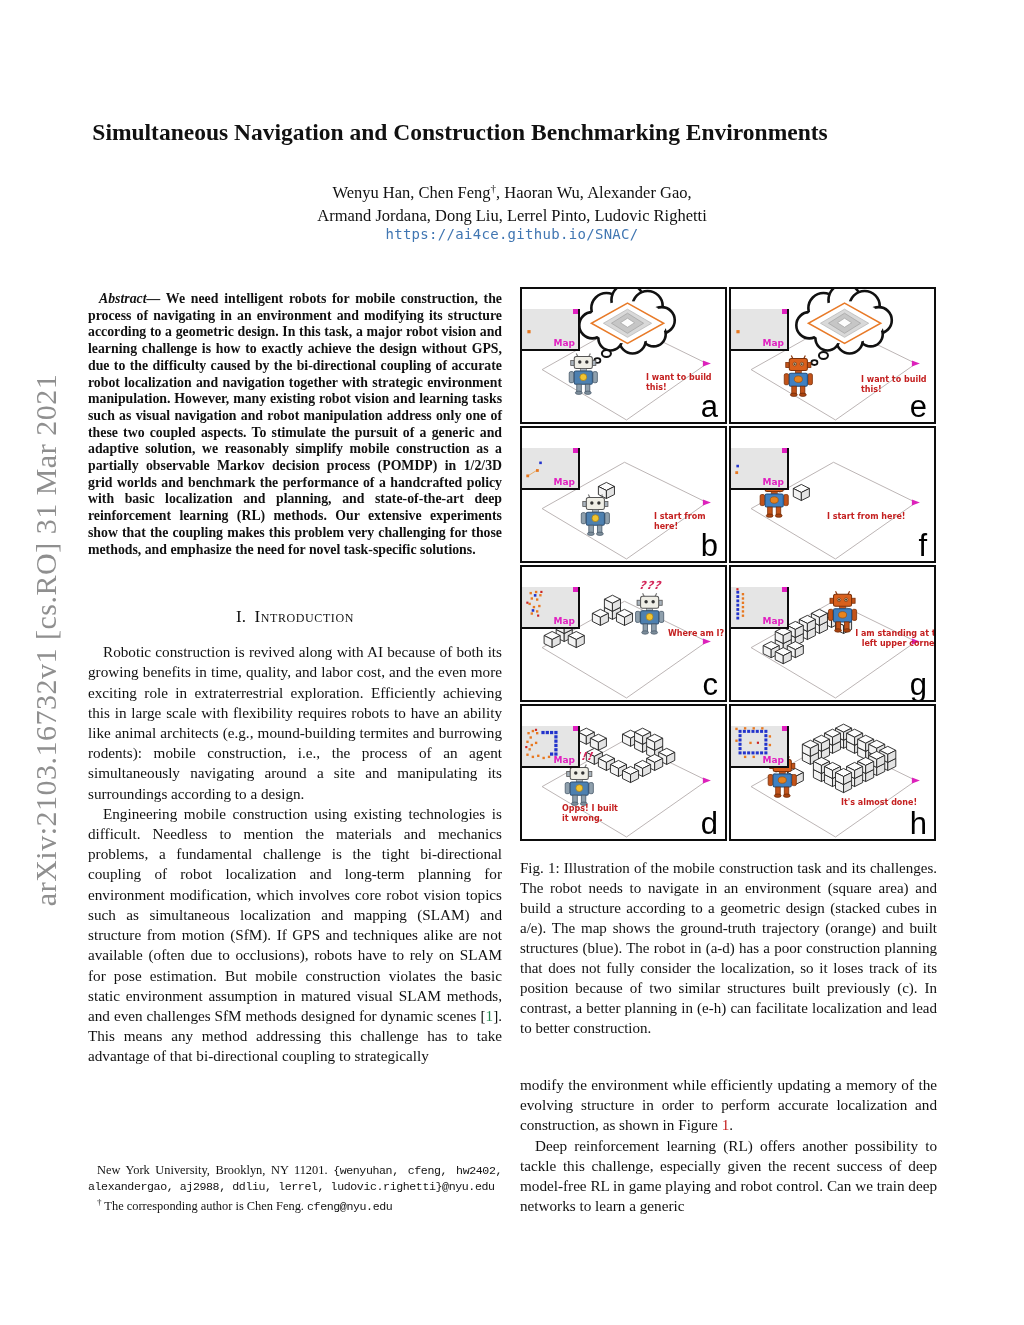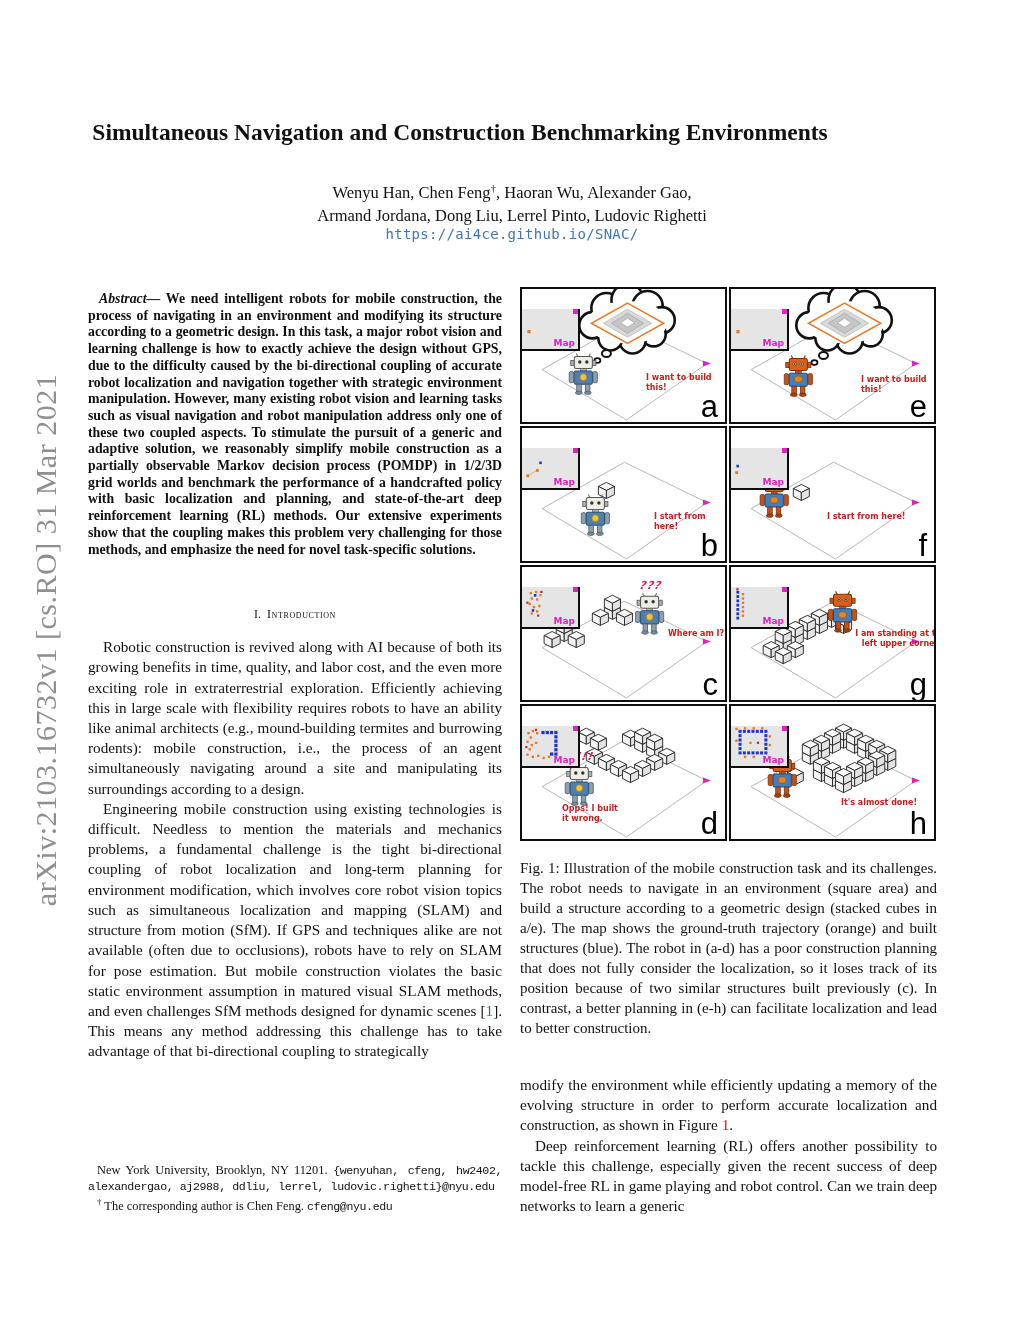--- a/index.html
+++ b/index.html
@@ -30,21 +30,21 @@
   }
   
   #col-left{position:absolute;left:88px;top:291px;width:414px;}
   #col-right{position:absolute;left:520px;top:287px;width:417px;}
   .abstract{
     font-size:13.8px;font-weight:bold;line-height:16.7px;
     text-align:justify;text-indent:11px;margin:0;
   }
   .abstract .abs-label{font-style:italic;}
   .section-heading{
-    margin:49px 0 15px;text-align:center;font-size:12px;font-weight:normal;
+    margin:49px 0 15px;text-align:center;font-size:17px;font-weight:normal;
   }
   .sc{font-variant:small-caps;letter-spacing:0.6px;}
   .para{
     font-size:15.2px;line-height:20.2px;text-align:justify;
     text-indent:15px;margin:0;
   }
   .em{}
   .cite-ref{color:#1e8449;cursor:pointer;}
   .fig-ref{color:#c41e1e;cursor:pointer;}
   

